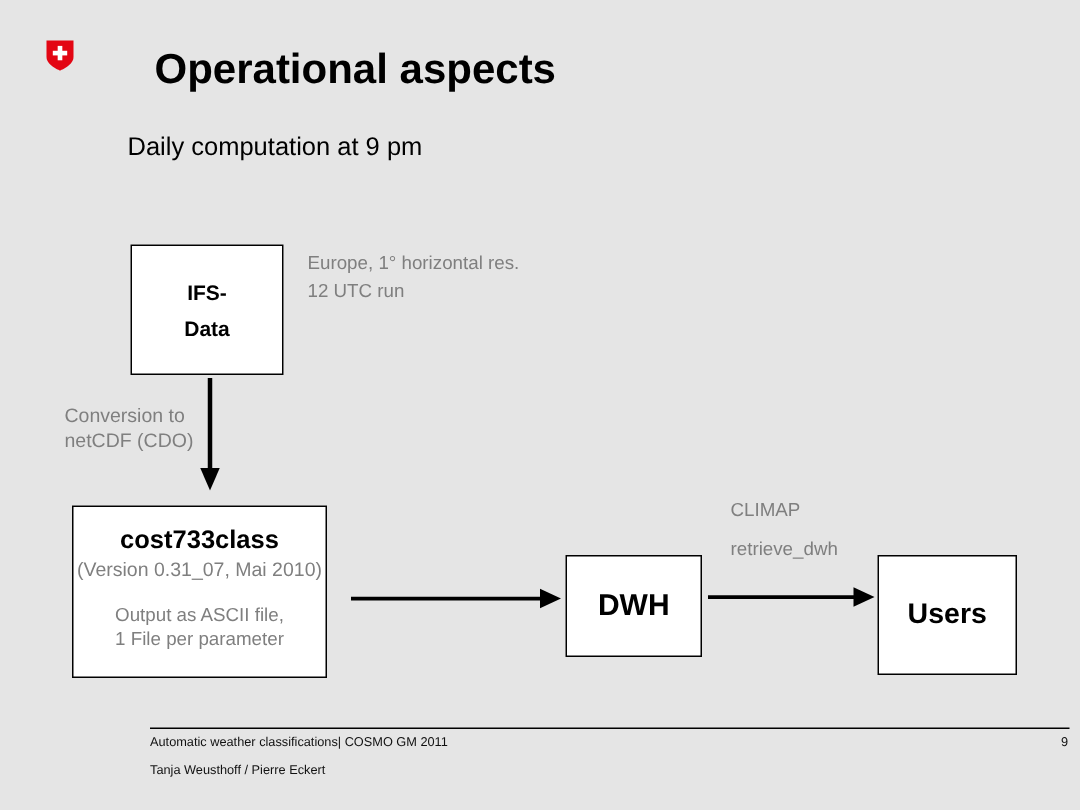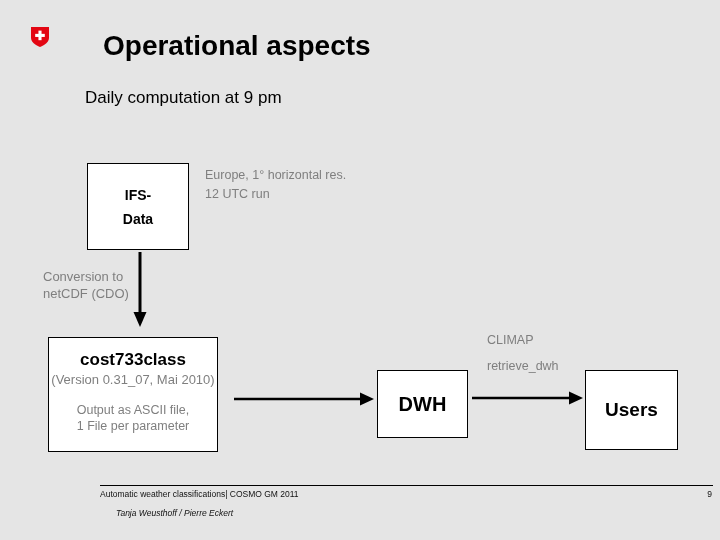--- a/index.html
+++ b/index.html
@@ -24,21 +24,21 @@
   #cost-output{font-size:12.5px;color:#7f7f7f;line-height:16px;margin-top:14px;}
   .gray-note{position:absolute;font-size:12.5px;color:#7f7f7f;line-height:19px;white-space:nowrap;}
   #ifs-note{left:205px;top:166px;}
   #conversion-note{left:27px;top:268px;font-size:13px;line-height:17px;margin-left:16px;}
   #climap-label{left:487px;top:331px;}
   #retrieve-label{left:487px;top:357px;}
   #arrow-layer{left:0;top:0;pointer-events:none;}
   #footer-rule{left:100px;top:485px;width:613px;height:0;border-top:1.5px solid #000;}
   .footer-text{position:absolute;font-size:8.5px;color:#111;white-space:nowrap;letter-spacing:0px;}
   #footer-left1{left:100px;top:489px;}
-  #footer-left2{left:116px;top:508px;font-style:italic;}
+  #footer-left2{left:100px;top:508px;}
   #footer-page{left:690px;top:489px;width:22px;text-align:right;}
   #logo{left:30px;top:26px;width:20px;height:22px;}
 </style>
 </head>
 <body>
 
 <div id="slide">
 
   <svg id="logo" class="abs" viewBox="0 0 20 22">
     <path d="M1,1 H19 V12 C19,17.5 10.6,20.8 10,21 C9.4,20.8 1,17.5 1,12 Z" fill="#e30613"></path>

